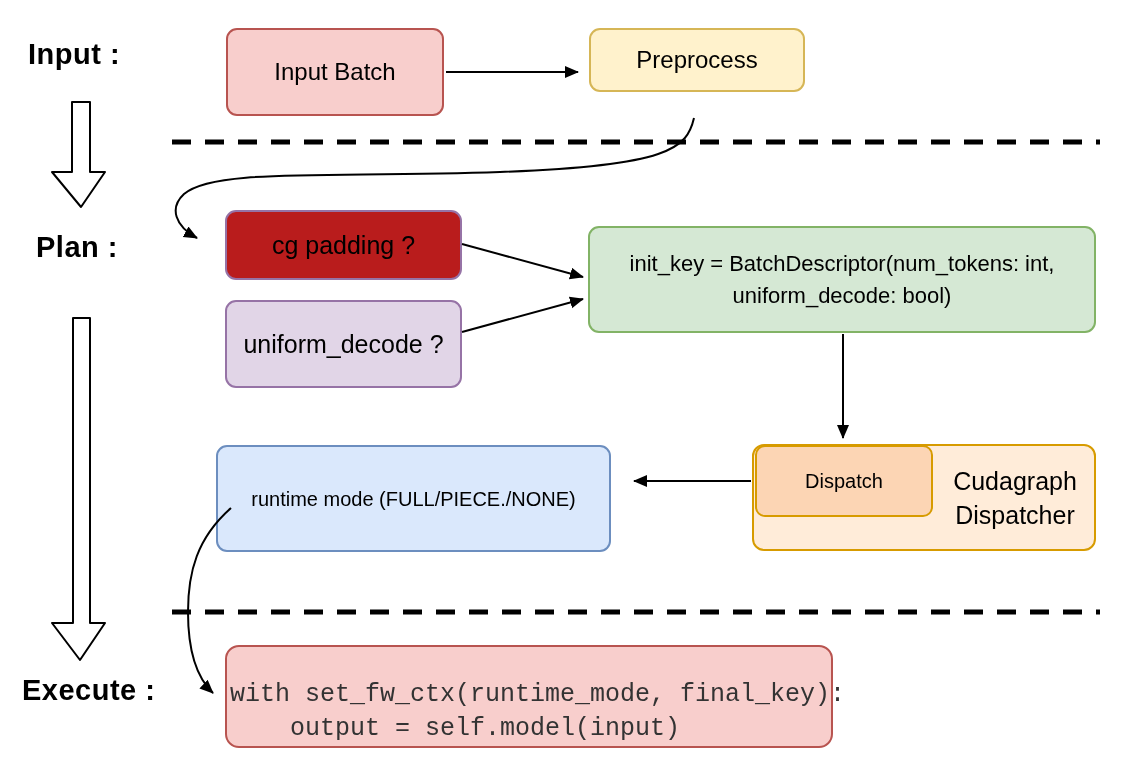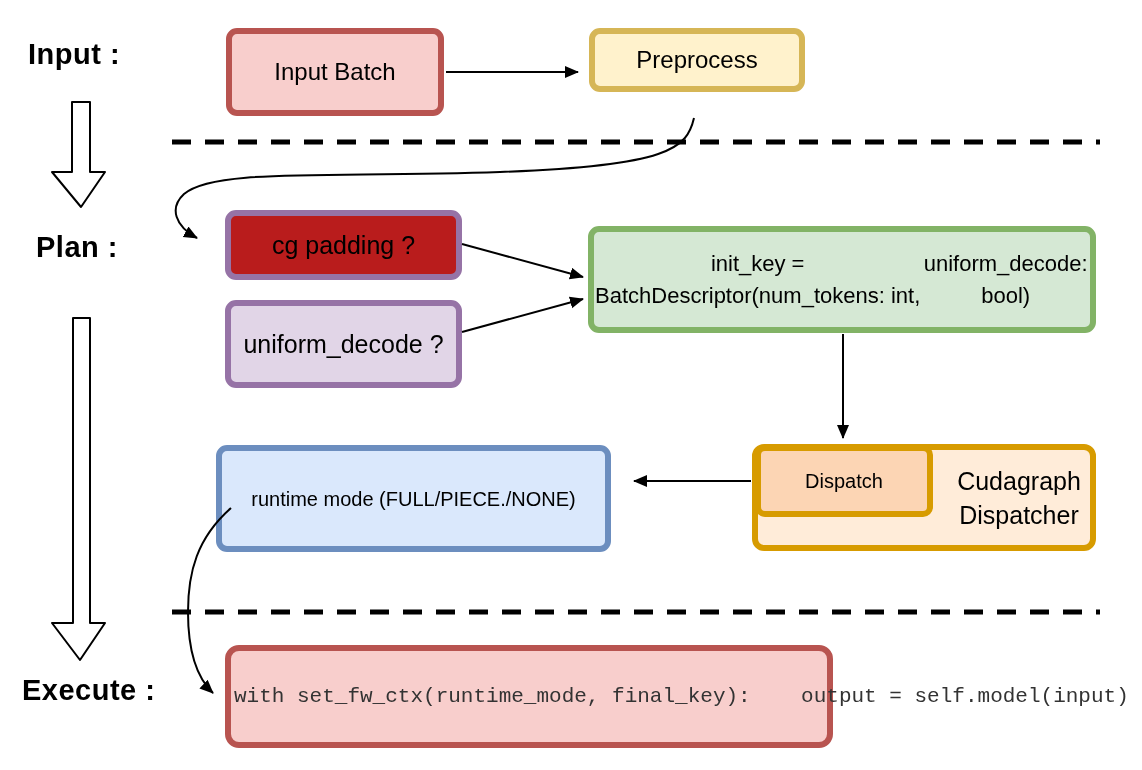--- a/index.html
+++ b/index.html
@@ -5,43 +5,43 @@
   html,body{margin:0;padding:0;background:#ffffff;}
   #canvas{
     position:relative;width:1142px;height:770px;background:#ffffff;
     font-family:"Liberation Sans",sans-serif;overflow:hidden;
   }
   .lbl{
     position:absolute;font-weight:bold;font-size:29px;color:#000;
     letter-spacing:0.5px;white-space:nowrap;
   }
   .node{
-    position:absolute;border:6px solid #404040;border-radius:11px;
+    position:absolute;border:2px solid #404040;border-radius:11px;
     display:flex;align-items:center;justify-content:center;
     text-align:center;color:#000;box-sizing:border-box;
   }
-  .node .lines{display:flex;flex-direction:row;}
+  .node .lines{display:flex;flex-direction:column;}
   .n-inputbatch{left:226px;top:28px;width:218px;height:88px;font-size:24px;}
   .n-preprocess{left:589px;top:28px;width:216px;height:64px;font-size:24px;}
   .n-cg{left:225px;top:210px;width:237px;height:70px;font-size:25px;}
   .n-ud{left:225px;top:300px;width:237px;height:88px;font-size:25px;}
   .n-green{left:588px;top:226px;width:508px;height:107px;font-size:22px;line-height:32px;}
   .n-outer{left:752px;top:444px;width:344px;height:107px;border-radius:12px;}
   .n-outer-label{
     position:absolute;left:180px;top:0;width:162px;height:100%;
     display:flex;align-items:center;justify-content:center;text-align:center;
     font-size:25px;line-height:34px;
   }
   .n-inner{left:755px;top:445px;width:178px;height:72px;font-size:20px;border-radius:10px;}
   .n-blue{left:216px;top:445px;width:395px;height:107px;font-size:20px;line-height:32px;}
   .n-exec{
     left:225px;top:645px;width:608px;height:103px;border-radius:14px;
     font-family:"Liberation Mono","DejaVu Sans Mono",monospace;
-    font-size:21px;line-height:34px;color:#333333;
-    justify-content:flex-start;text-align:left;padding-left:3px;
+    font-size:25px;line-height:34px;color:#333333;
+    justify-content:flex-start;text-align:left;padding-left:3px;align-items:flex-end;
   }
   .n-exec .lines span{white-space:pre;display:block;}
   #arrows{position:absolute;left:0;top:0;z-index:5;pointer-events:none;}
 </style>
 </head>
 <body>
 
 <div id="canvas">
 
   <div class="lbl" style="left:28px;top:38px;">Input :</div>

